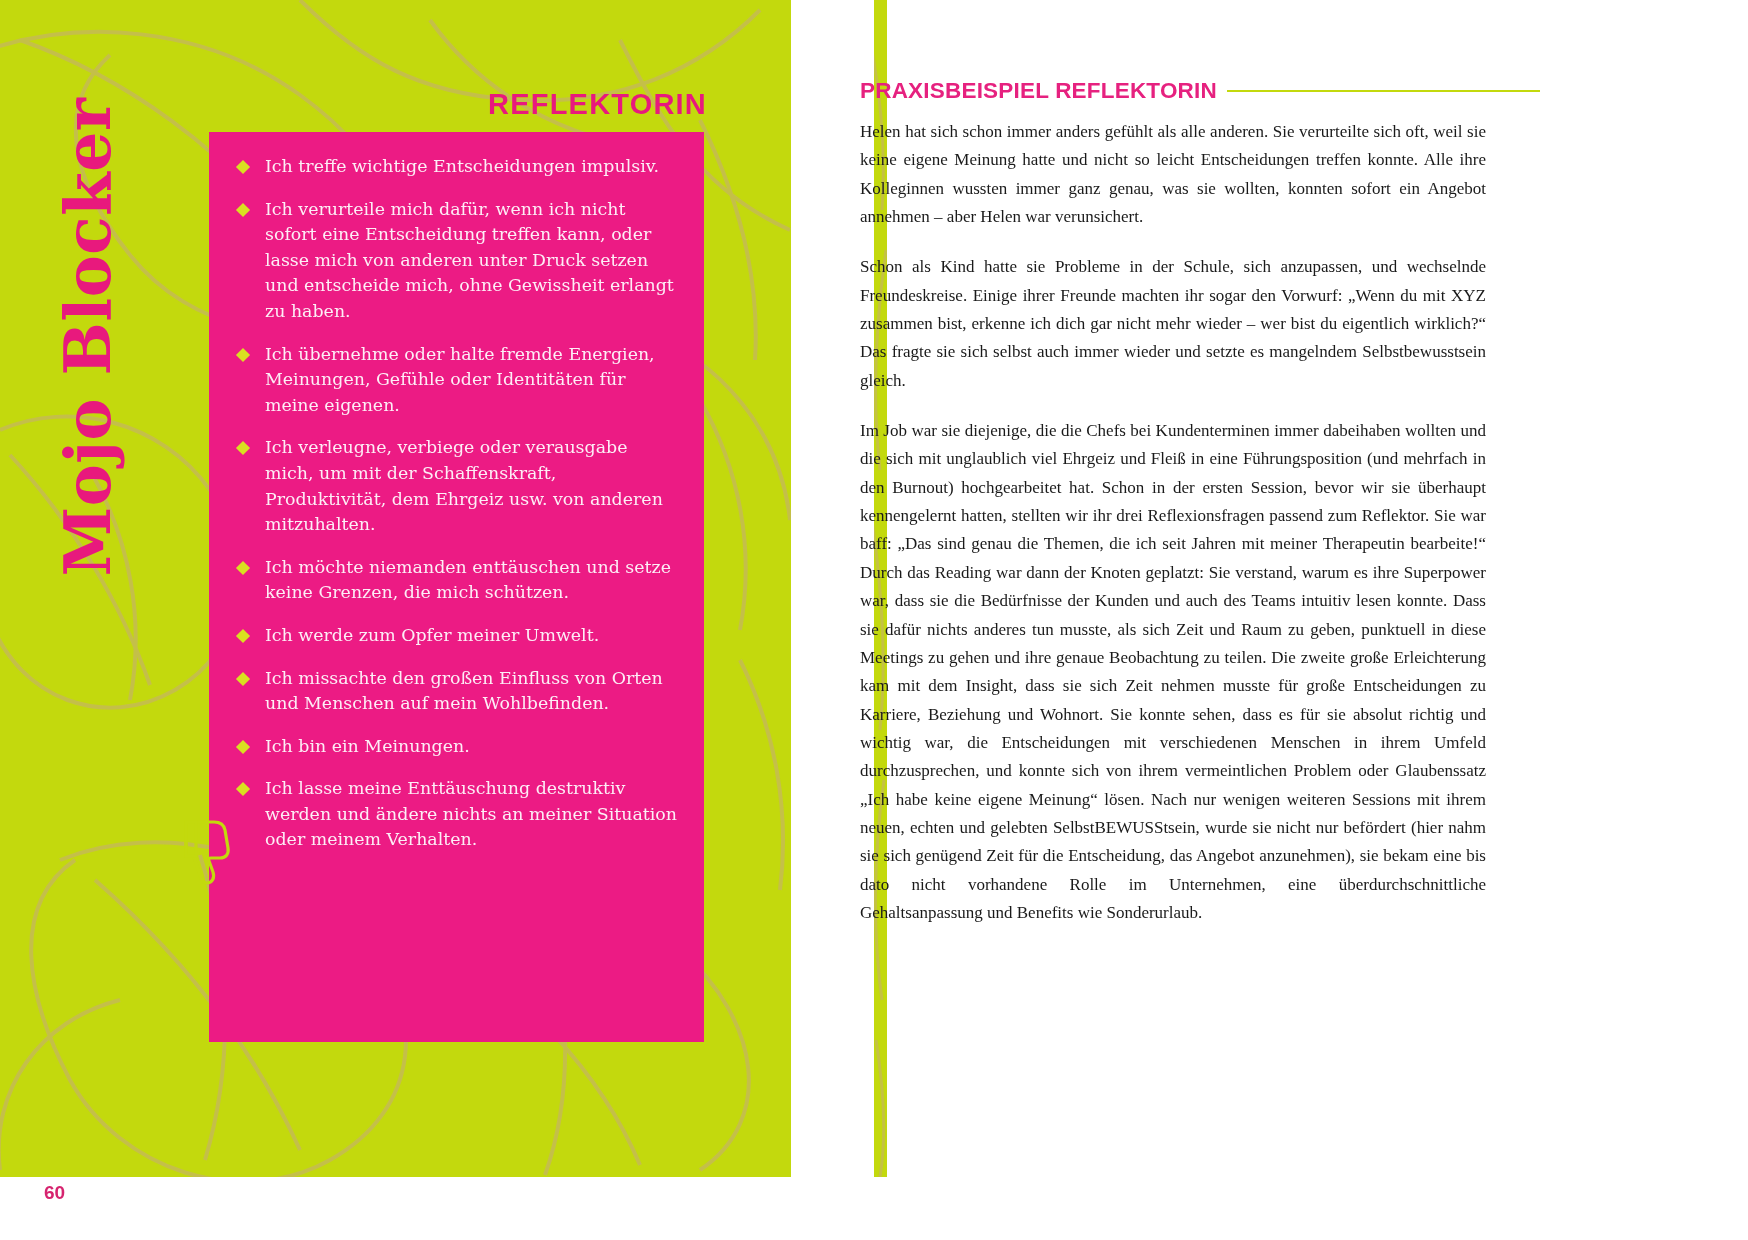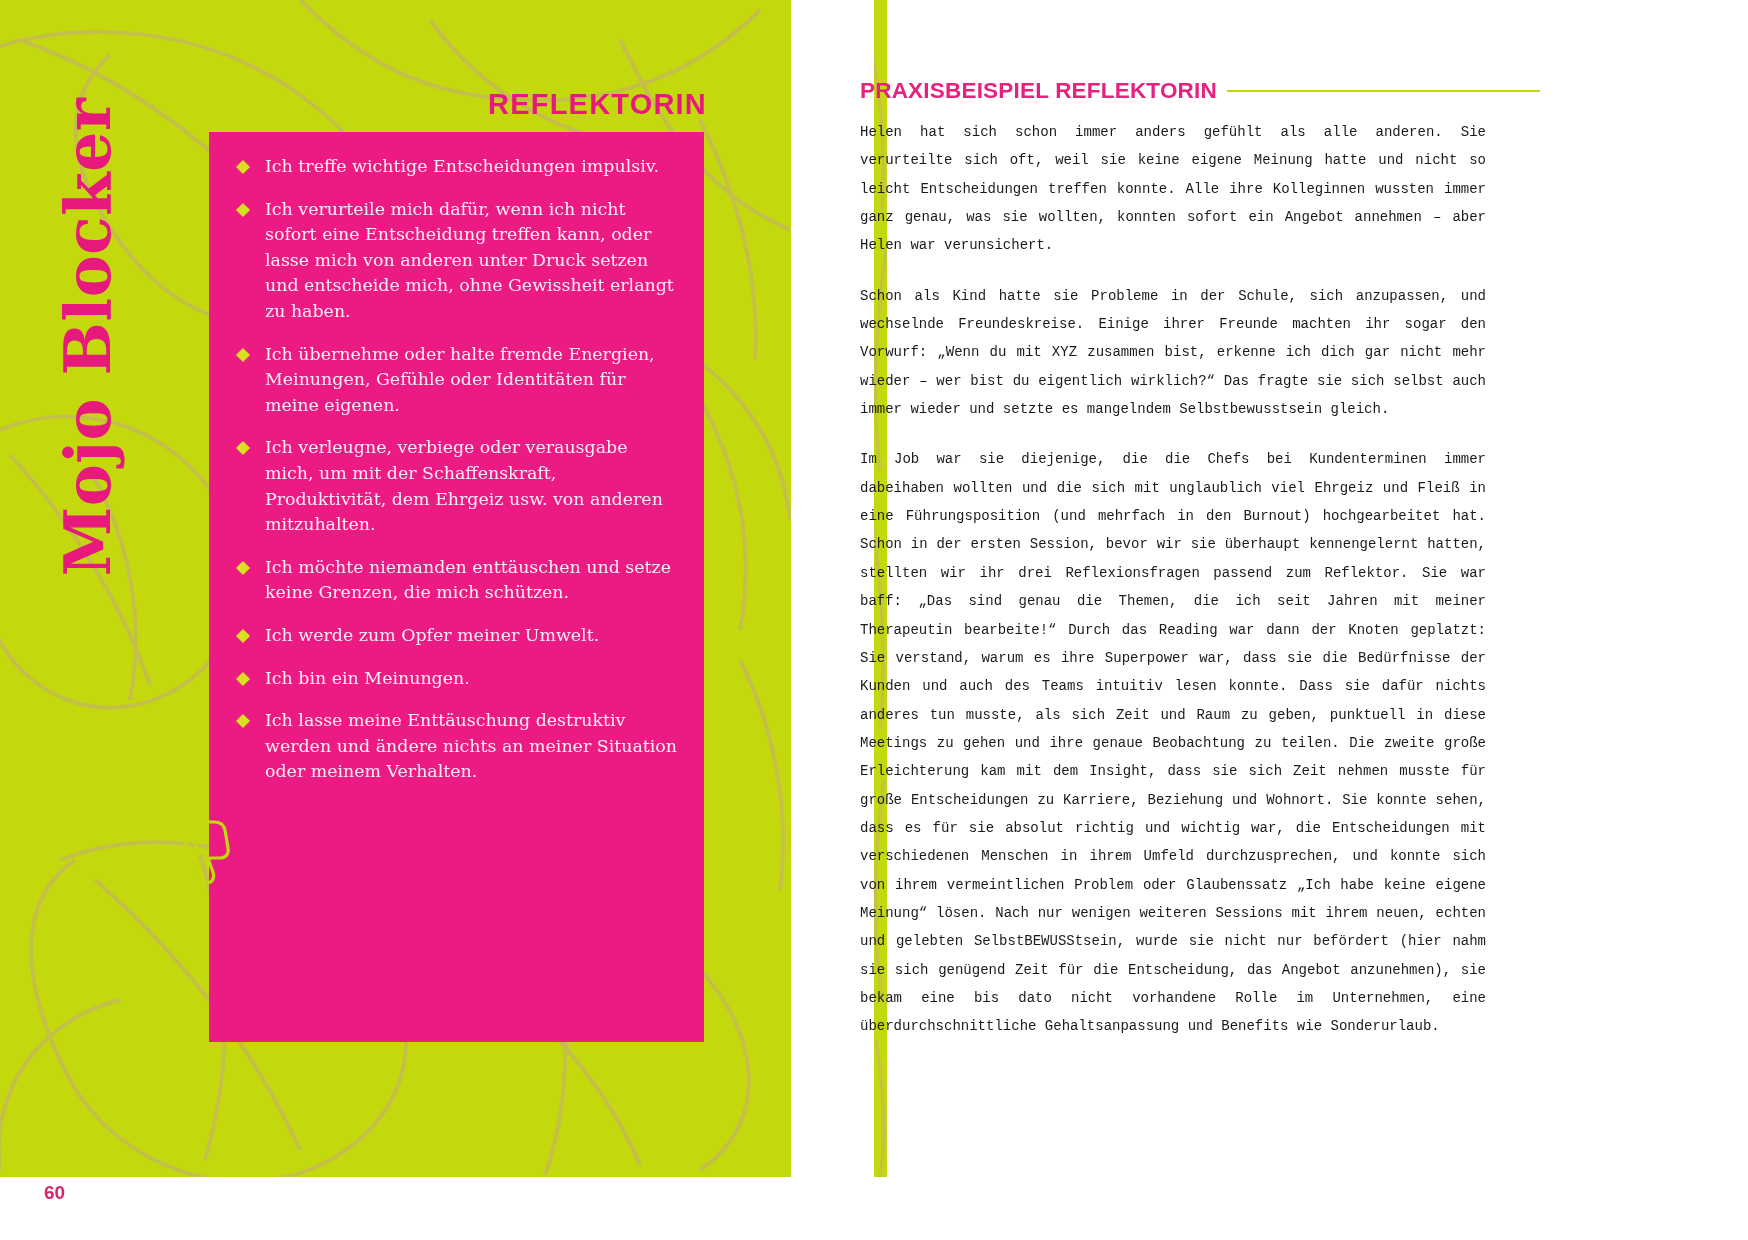--- a/index.html
+++ b/index.html
@@ -178,22 +178,22 @@
 
   .body-col {
     position: absolute;
     left: -14px;
     top: 118px;
     width: 626px;
   }
 
   .body-col p {
     color: #1a1a1a;
-    font-family: Liberation Mono, monospace;
-    font-size: 14px;
+    font-family: Liberation Serif, serif;
+    font-size: 17px;
     line-height: 28.35px;
     text-align: justify;
     margin-bottom: 22px;
     hyphens: manual;
   }
 
   .body-col p:last-child { margin-bottom: 0; }
 
   
   .tab-strip {
@@ -307,20 +307,24 @@
           <li class="blocker-item">
             <span class="bullet-diamond"></span>
             <span>Ich möchte niemanden enttäuschen und setze keine Grenzen, die mich schützen.</span>
           </li>
           <li class="blocker-item">
             <span class="bullet-diamond"></span>
             <span>Ich werde zum Opfer meiner Umwelt.</span>
           </li>
           <li class="blocker-item">
             <span class="bullet-diamond"></span>
+            <span>Ich missachte den großen Einfluss von Orten und Menschen auf mein Wohlbefinden.</span>
+          </li>
+          <li class="blocker-item">
+            <span class="bullet-diamond"></span>
             <span>Ich bin ein Meinungen.</span>
           </li>
           <li class="blocker-item">
             <span class="bullet-diamond"></span>
             <span>Ich lasse meine Enttäuschung destruktiv werden und ändere nichts an meiner Situation oder meinem Verhalten.</span>
           </li>
         </ul>
 
         <svg class="thumbs-icon" viewBox="0 0 58 66">
           <path d="M 12 2 L 30 2 C 36 2, 40 5, 41 10 L 44 28 C 45 34, 42 38, 36 38 L 27 38

